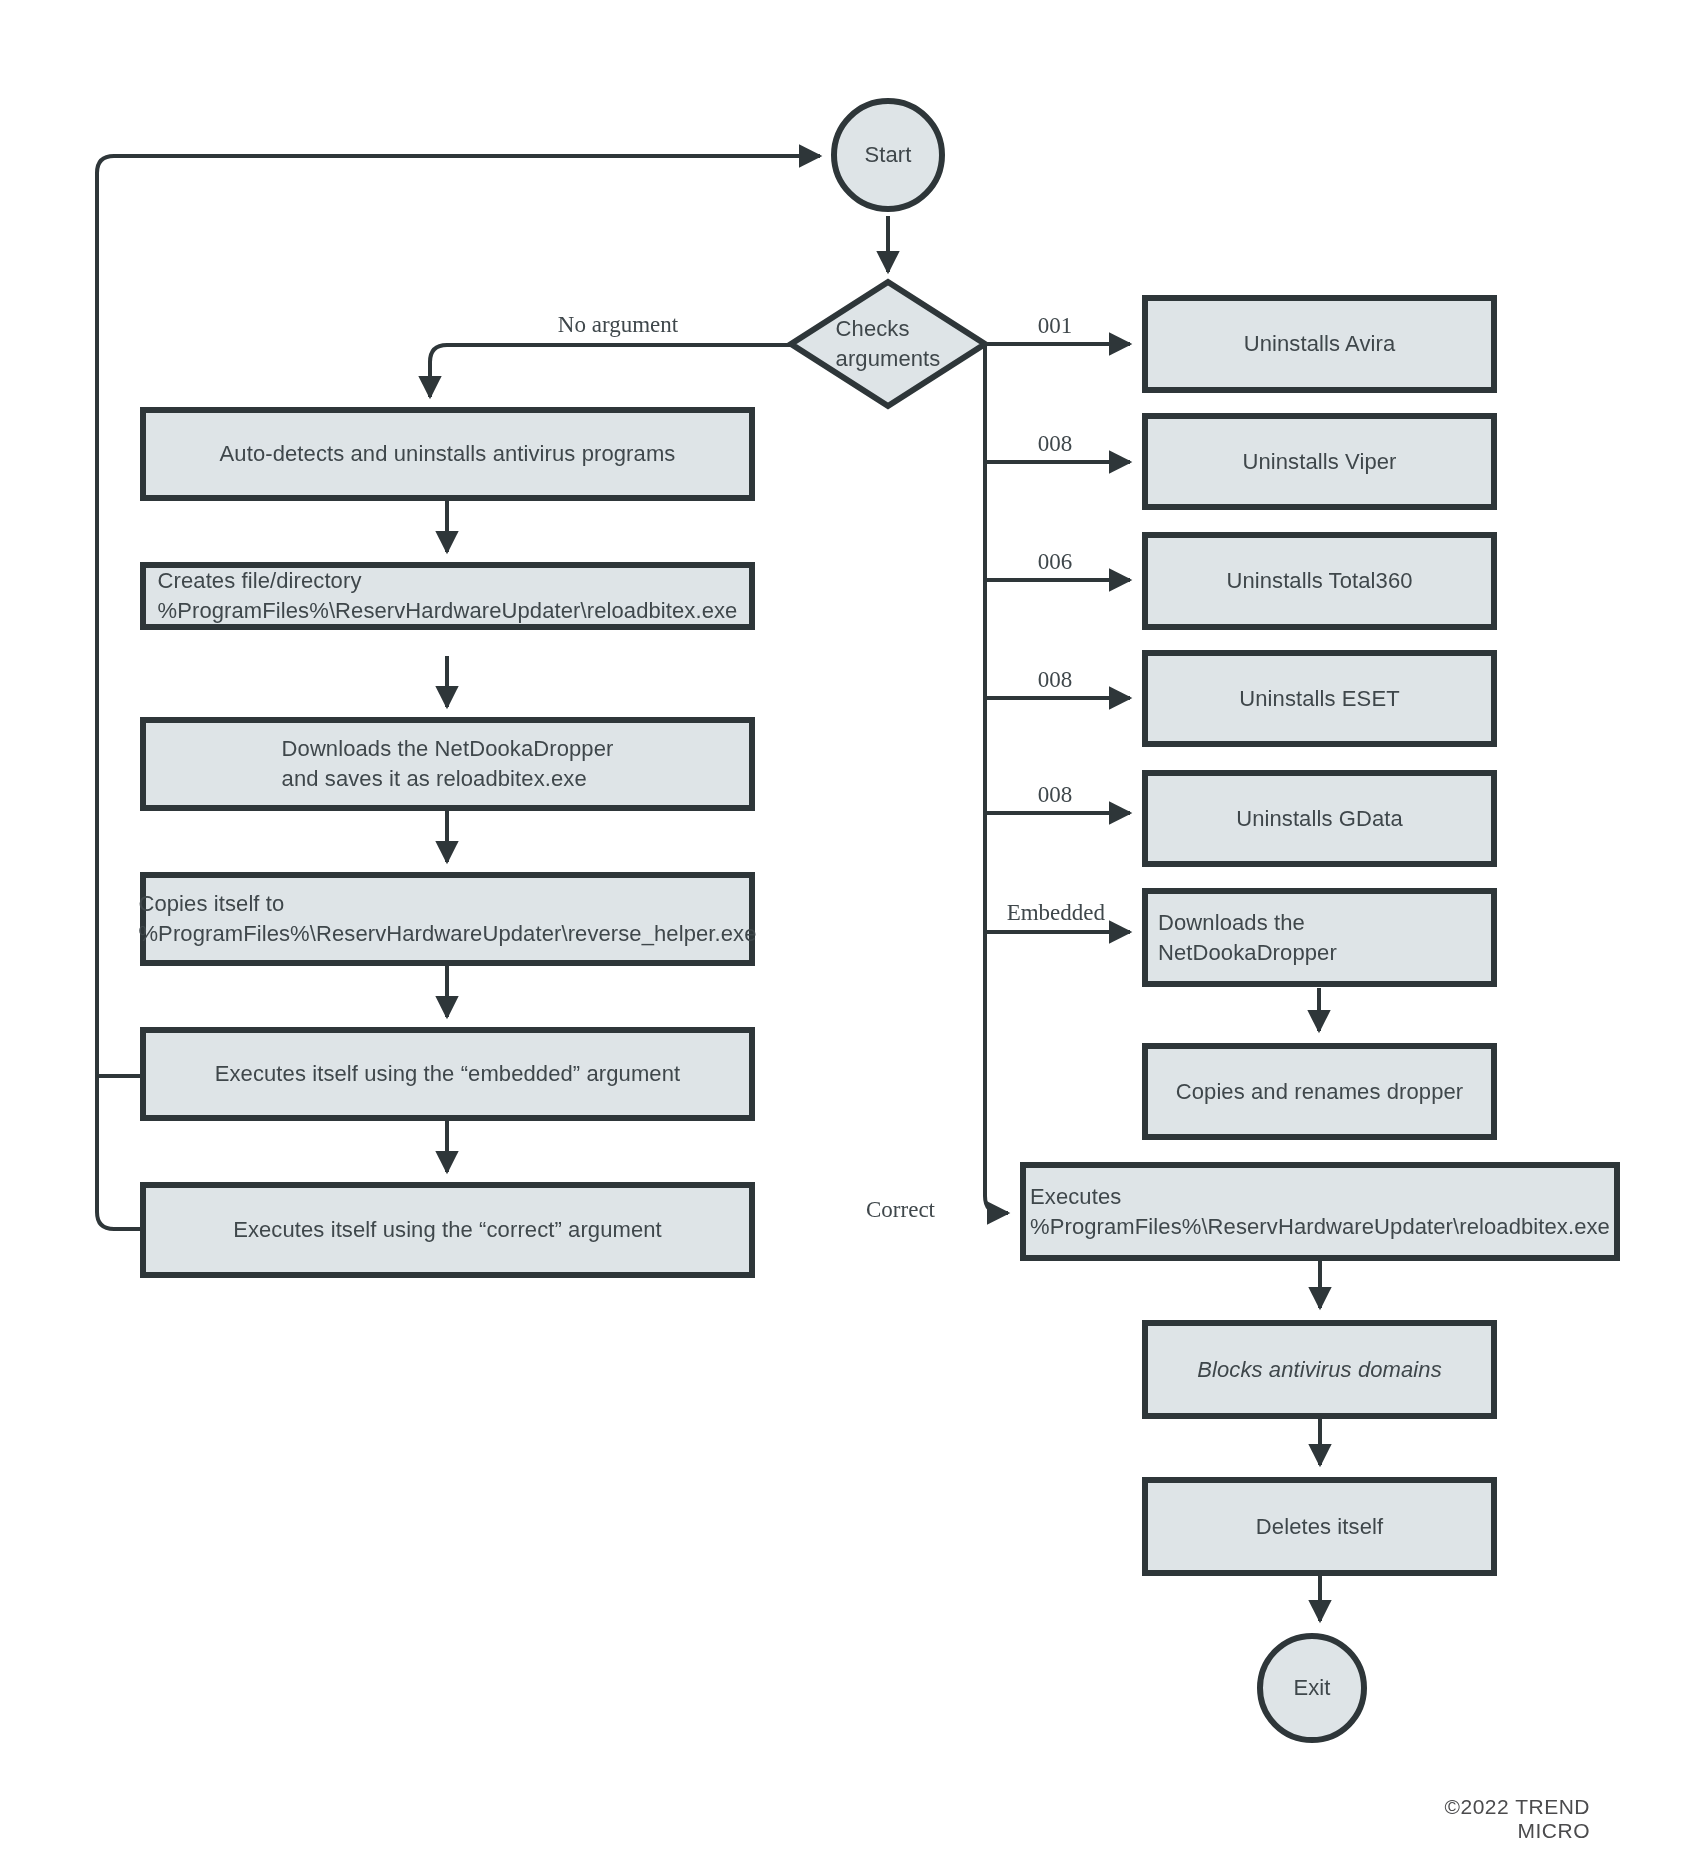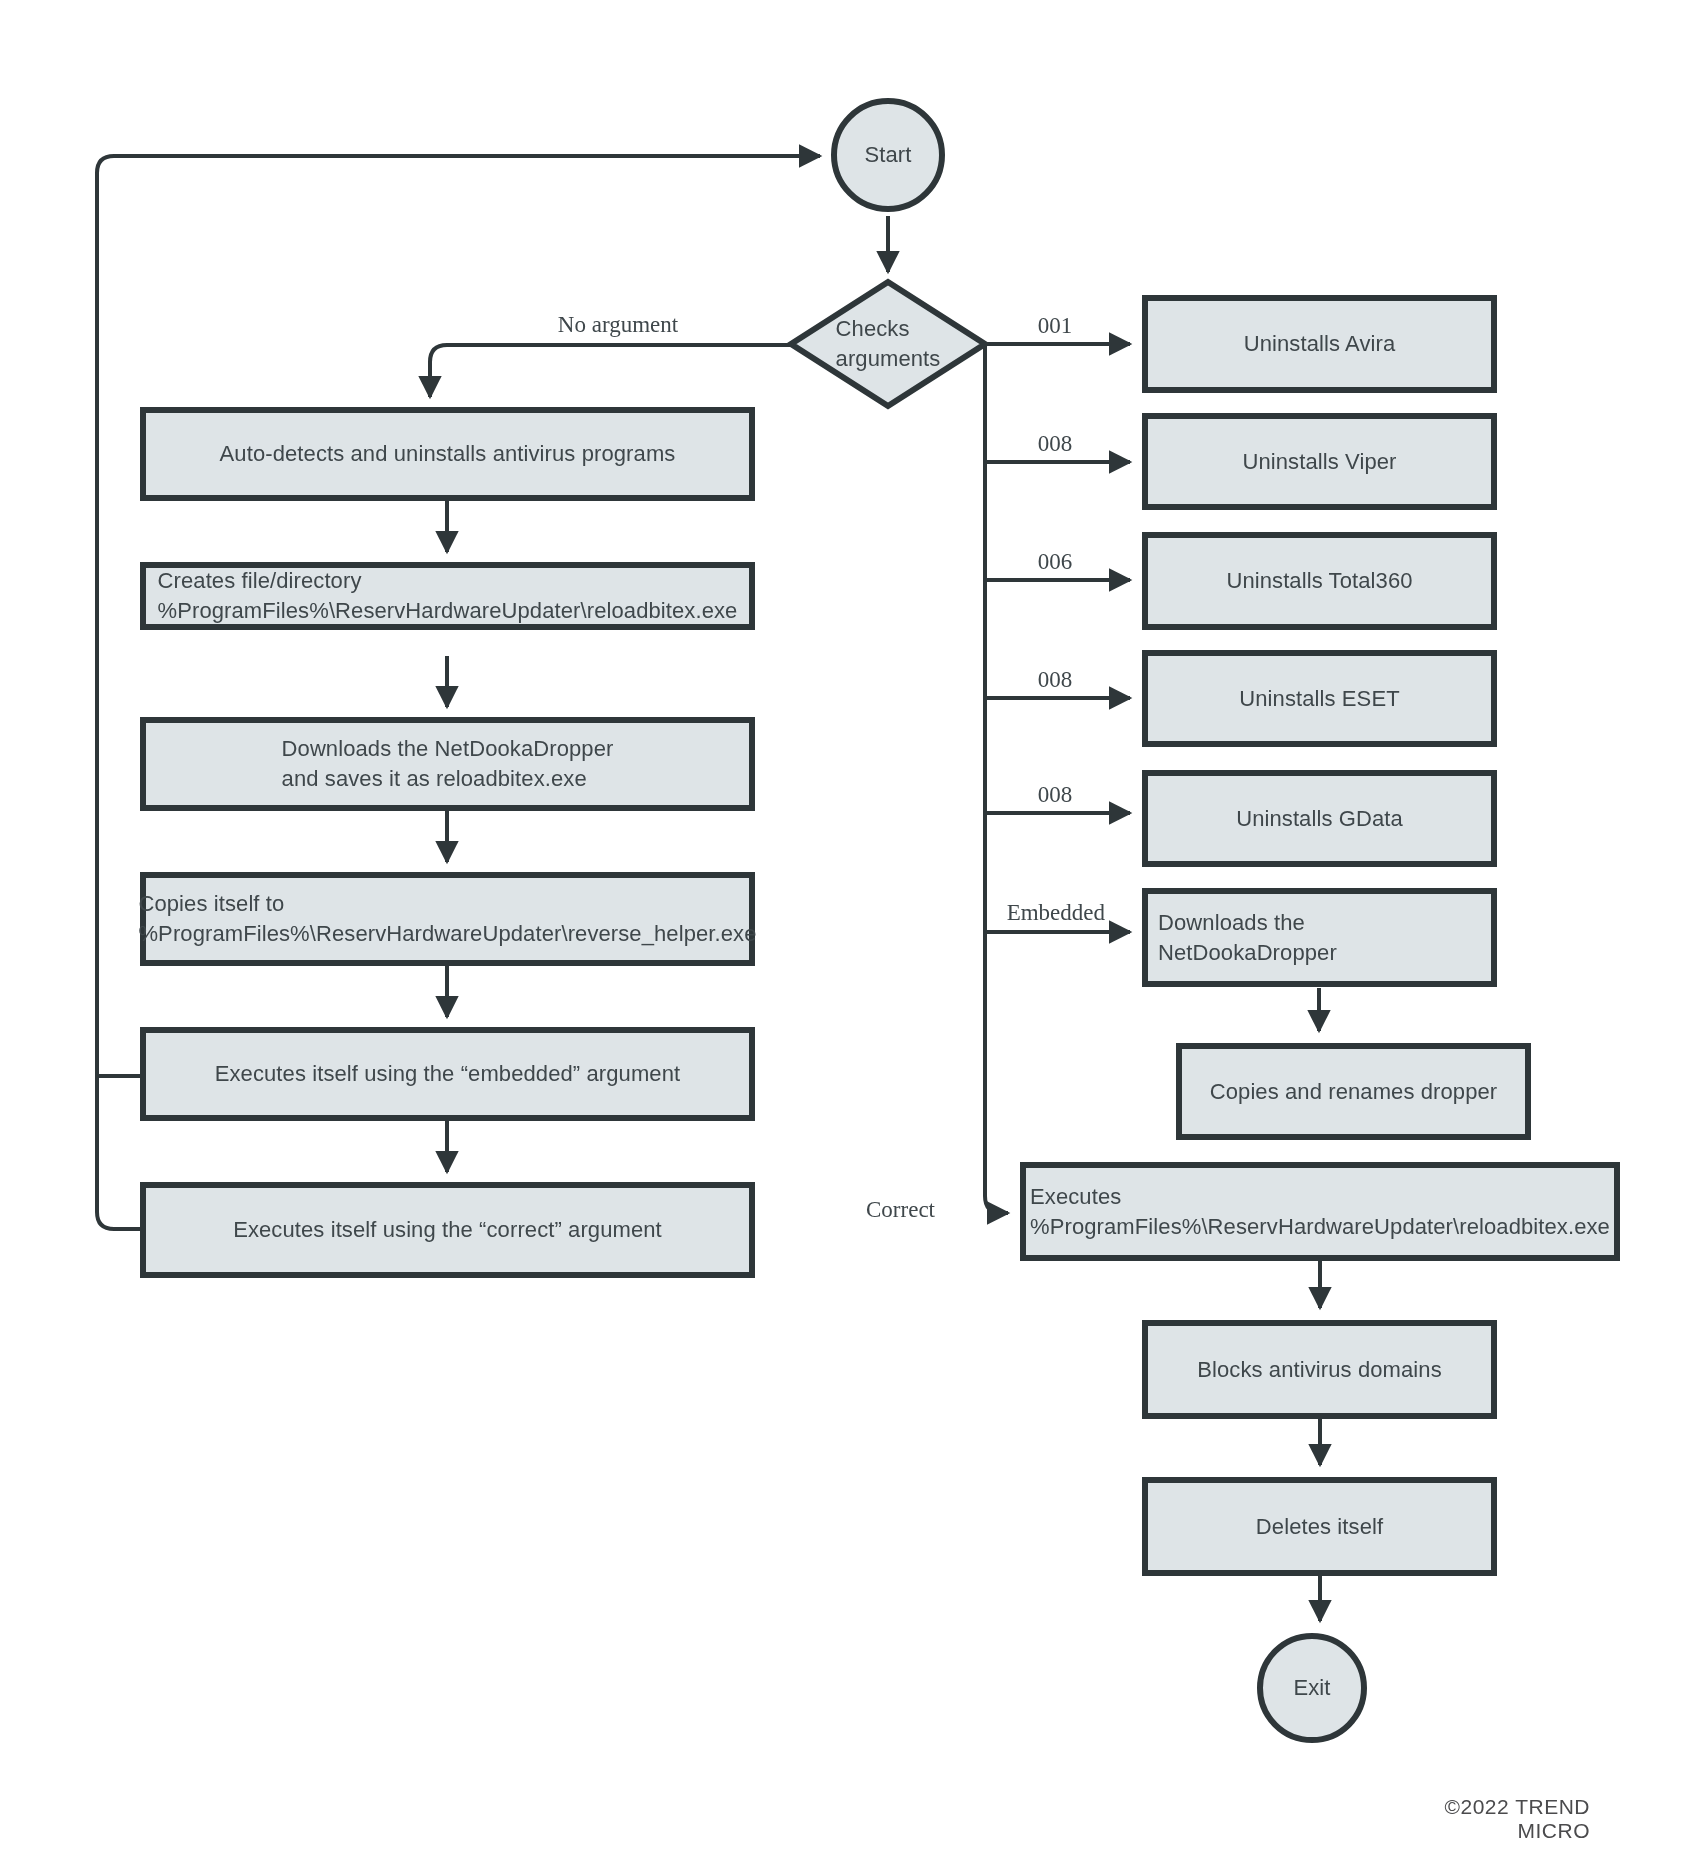--- a/index.html
+++ b/index.html
@@ -166,30 +166,30 @@
   </div>
   <div class="box" style="left:1142px; top:650px; width:355px; height:97px;">
     <span class="node-label">Uninstalls ESET</span>
   </div>
   <div class="box" style="left:1142px; top:770px; width:355px; height:97px;">
     <span class="node-label">Uninstalls GData</span>
   </div>
   <div class="box" style="left:1142px; top:888px; width:355px; height:99px;">
     <span class="node-label">Downloads the NetDookaDropper</span>
   </div>
-  <div class="box" style="left:1176px; top:1043px; width:355px; height:97px;">
+  <div class="box" style="left:1142px; top:1043px; width:355px; height:97px;">
     <span class="node-label">Copies and renames dropper</span>
   </div>
 
   <div class="box" style="left:1020px; top:1162px; width:600px; height:99px;">
     <span class="node-label">Executes
 %ProgramFiles%\ReservHardwareUpdater\reloadbitex.exe</span>
   </div>
 
-  <div class="box" style="left:1142px; top:1320px; width:355px; height:99px;">
+  <div class="box" style="left:1142px; top:1320px; width:355px; height:99px;font-style:italic;">
     <span class="node-label">Blocks antivirus domains</span>
   </div>
   <div class="box" style="left:1142px; top:1477px; width:355px; height:99px;">
     <span class="node-label">Deletes itself</span>
   </div>
 
   <div class="edge-label center" style="left:533px; top:311px; width:170px;">No argument</div>
   <div class="edge-label center" style="left:1000px; top:312px; width:110px;">001</div>
   <div class="edge-label center" style="left:1000px; top:430px; width:110px;">008</div>
   <div class="edge-label center" style="left:1000px; top:548px; width:110px;">006</div>

